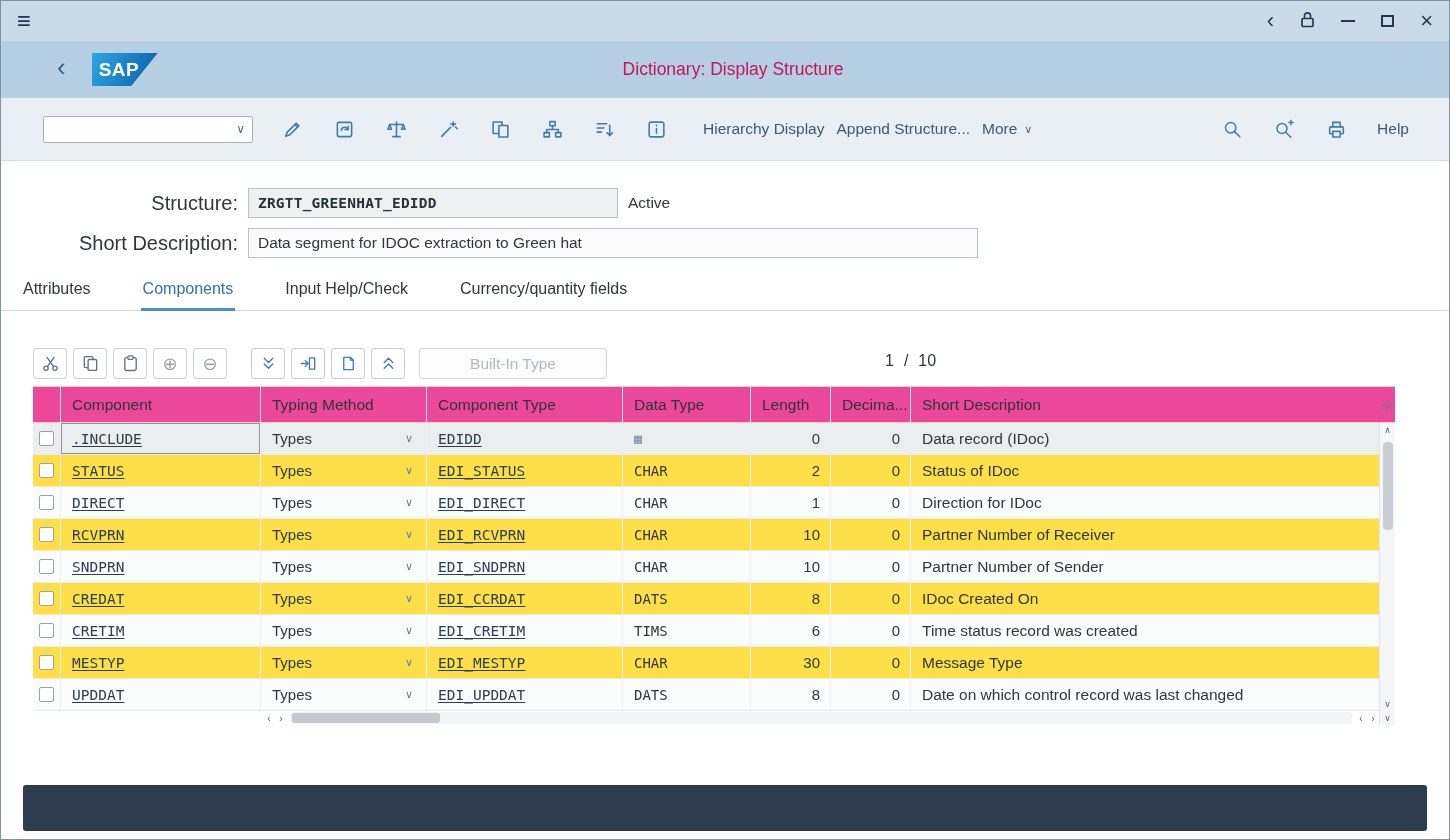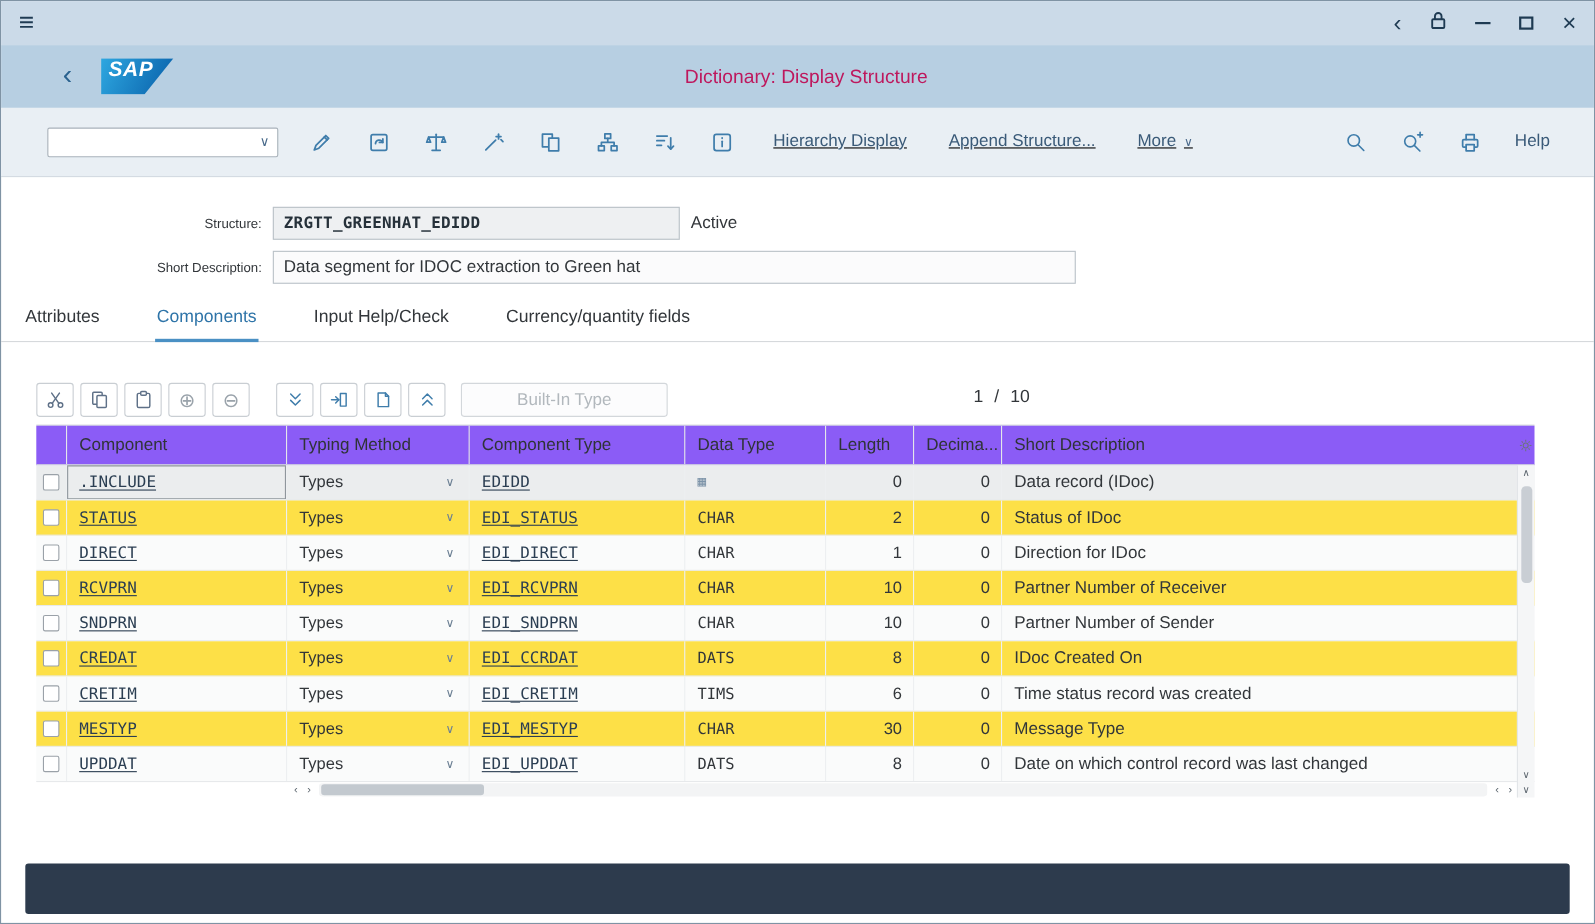--- a/index.html
+++ b/index.html
@@ -13,45 +13,45 @@
   .win-controls { margin-left: auto; display: flex; align-items: center; gap: 26px; color: #1e3a52; }
   .wc-back { font-size: 22px; line-height: 20px; }
   .wc-min { width: 14px; height: 2px; background: #1e3a52; }
   .wc-max { width: 13px; height: 12px; border: 2px solid #1e3a52; }
   .wc-close { font-size: 22px; line-height: 20px; }
 
   
   .appheader { height: 57px; background: #b7cfe2; display: flex; align-items: center; position: relative; }
   .hdr-back { font-size: 26px; color: #2a628f; margin: 0 26px 4px 56px; z-index: 2; }
   .sap-logo { width: 66px; height: 33px; background: linear-gradient(115deg, #2ea7e0 0%, #0f6cb3 80%);
-              clip-path: polygon(0 0, 100% 0, 60% 100%, 0 100%); display: flex; 
-              color: #fff; font-weight: bold; font-style: italic; font-size: 19px; padding-left: 7px;
+              clip-path: polygon(0 0, 100% 0, 60% 100%, 0 100%); display: flex; align-items: center;
+              color: #fff; font-weight: bold; font-size: 19px; padding-left: 7px;
               letter-spacing: .5px; z-index: 2; }
   .hdr-title { position: absolute; left: 16px; right: 0; text-align: center; color: #be185d; font-size: 17.5px; }
 
   
   .toolbar { height: 63px; background: #e9eff4; border-bottom: 1px solid #d4dbe2;
              display: flex; align-items: center; padding: 0 40px 0 42px; }
   .cmd { width: 210px; height: 27px; background: #fff; border: 1px solid #a9b2ba; border-radius: 2px;
          display: flex; align-items: center; flex: none; }
   .cmd input { flex: 1; min-width: 0; border: none; outline: none; height: 100%; padding: 0 6px;
                font-size: 14px; background: transparent; font-family: inherit; }
   .cmd .dd { color: #47698a; font-size: 12px; padding: 0 7px; }
   .tb-icons { display: flex; align-items: center; gap: 30px; margin-left: 28px; }
   .icbtn { width: 22px; height: 22px; display: flex; align-items: center; justify-content: center; }
   .ic { width: 21px; height: 21px; stroke: #3f7dab; fill: none; stroke-width: 1.5; stroke-linecap: round; stroke-linejoin: round; }
-  .tb-textbtns { display: flex; align-items: center; gap: 38px; margin-left: 36px; text-decoration: underline; }
+  .tb-textbtns { display: flex; align-items: center; gap: 12px; margin-left: 36px; }
   .txtbtn { font-size: 15.5px; color: #3a5a78; white-space: nowrap; display: flex; align-items: center; gap: 7px; }
   .txtbtn .chev { font-size: 11px; color: #4a698a; }
   .tb-right { margin-left: auto; display: flex; align-items: center; gap: 30px; }
 
   
   .form-area { margin-top: 27px; }
   .frow { display: flex; align-items: center; margin-bottom: 10px; }
-  .flabel { width: 247px; text-align: right; padding-right: 10px; font-size: 12px; color: #32363a; }
+  .flabel { width: 247px; text-align: right; padding-right: 10px; font-size: 20px; color: #32363a; }
   .fbox { height: 30px; border: 1px solid #bac1c7; display: flex; align-items: center; padding: 0 9px; }
   .fbox.structure { width: 370px; background: #eef0f2; font-family: "DejaVu Sans Mono", monospace;
                     font-weight: bold; font-size: 14.5px; color: #26313a; letter-spacing: .2px; }
   .fbox.desc { width: 730px; background: #fbfbfc; font-size: 15.5px; color: #32363a; }
   .factive { margin-left: 10px; font-size: 15.5px; color: #32363a; }
 
   
   .tabs { margin-top: 14px; border-bottom: 1px solid #d6d9dc; display: flex; gap: 48px; padding-left: 20px; }
   .tab { padding: 8px 2px 12px; font-size: 16px; color: #32363a; position: relative; white-space: nowrap; }
   .tab.selected { color: #2e74a8; }
@@ -66,21 +66,21 @@
   .gic.blue { stroke: #3f7dab; }
   .glyph { font-size: 18px; color: #9aa3ab; line-height: 1; }
   .sp { width: 12px; flex: none; }
   .builtin { width: 188px; height: 31px; margin-left: 8px; color: #b2b8bd; font-size: 15.5px;
              display: flex; align-items: center; justify-content: center; background: #fcfcfd;
              border: 1px solid #d3d7db; border-radius: 3px; text-align: right; }
   .pos { position: absolute; left: 852px; top: 5px; font-size: 16px; color: #32363a; display: flex; gap: 10px; }
 
   
   .grid { border-top: 1px solid #cfd4d8; position: relative; }
-  .ghead { display: flex; height: 36px; background: #8b5cf6; border-bottom: 1px solid #d8dbde; }
+  .ghead { display: flex; height: 36px; background: #ec4899; border-bottom: 1px solid #d8dbde; }
   .hc { font-size: 15.5px; color: #2f3337; padding-left: 11px; height: 100%; display: flex;
         align-items: center; border-right: 1px solid #e4e7e9; white-space: nowrap; overflow: hidden; }
   .col-sel  { width: 28px; padding: 0; justify-content: center; }
   .col-comp { width: 200px; }
   .col-typ  { width: 166px; }
   .col-ctype{ width: 196px; }
   .col-dtype{ width: 128px; }
   .col-len  { width: 80px; }
   .col-dec  { width: 80px; }
   .col-desc { flex: 1; border-right: none; }

